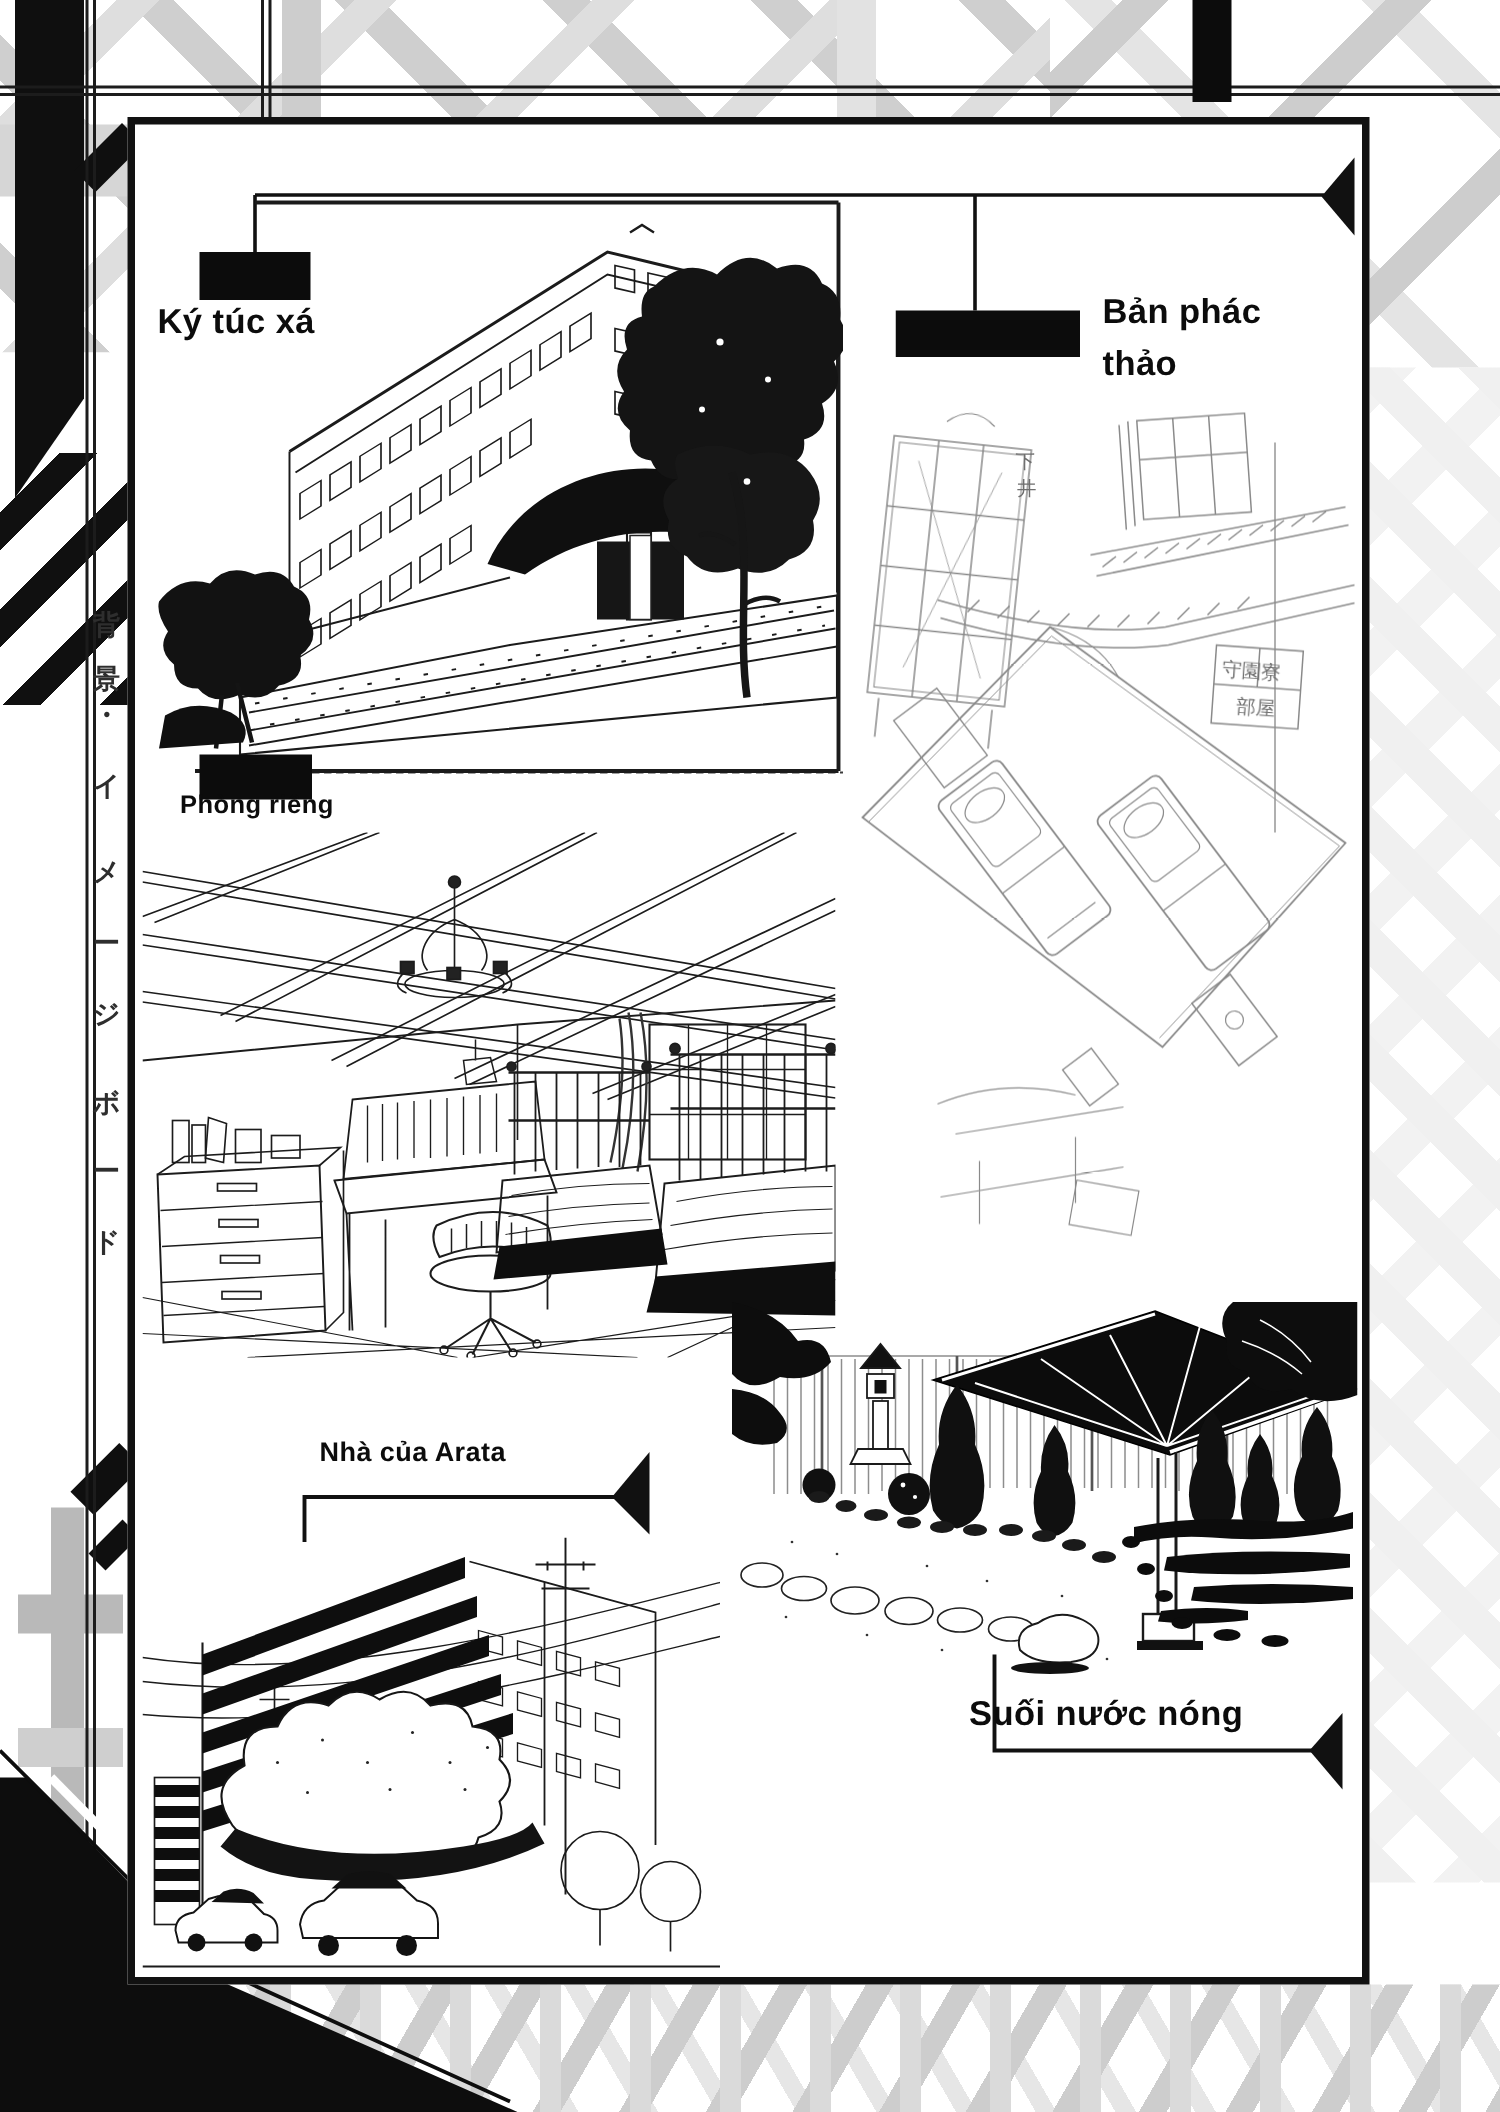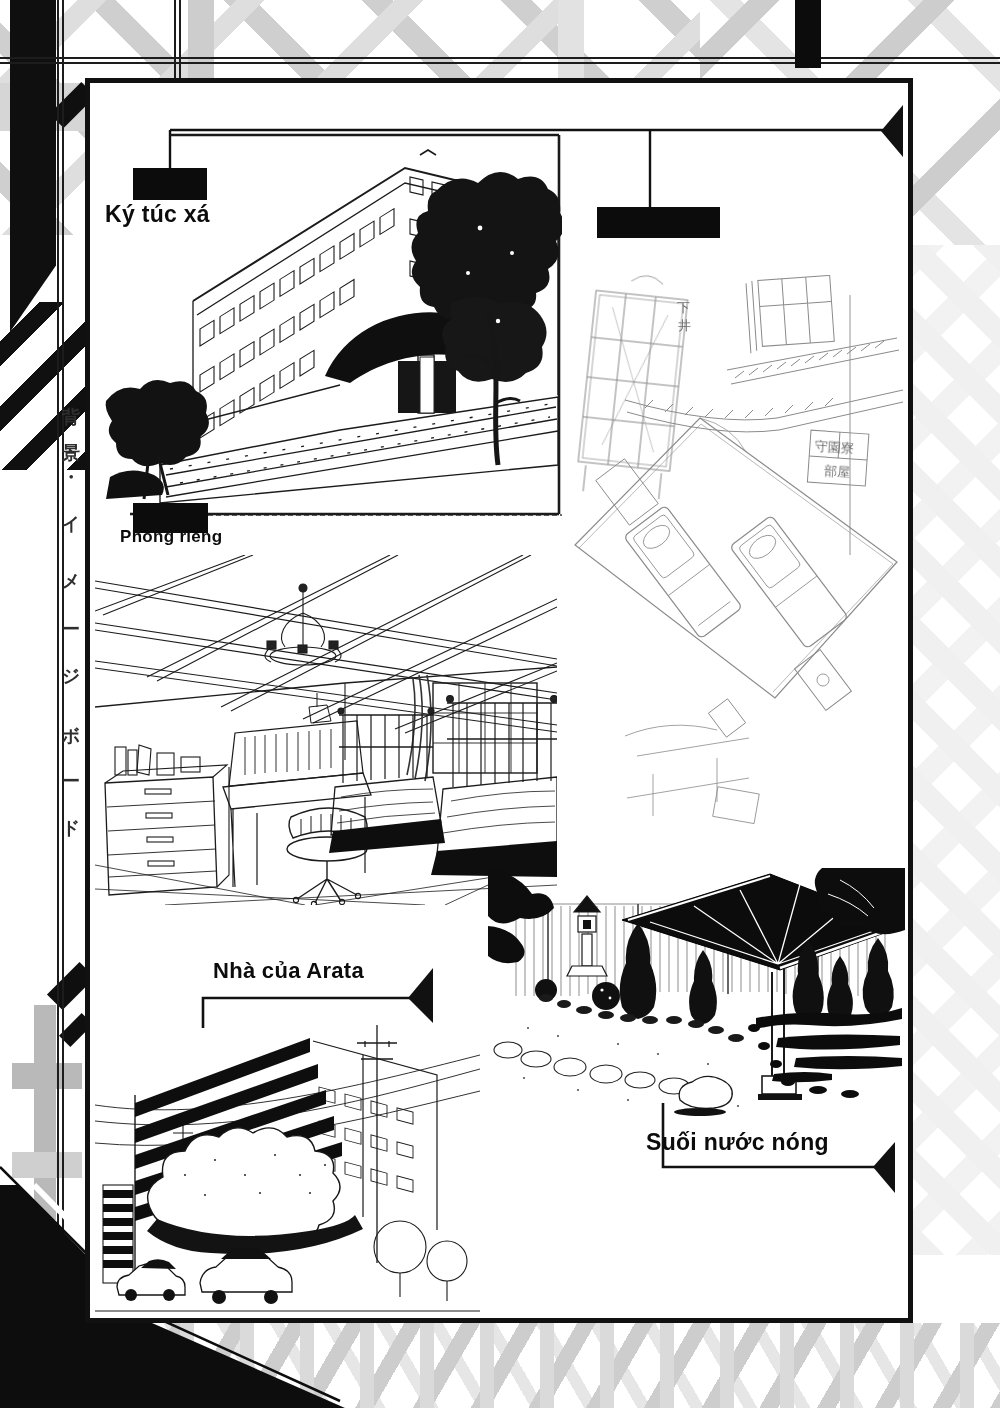--- a/index.html
+++ b/index.html
@@ -36,21 +36,21 @@
   .blk-par{background:#0f0f0f;transform:rotate(-45deg);}
   .gray-bar{background:#b9b9b9;}
   .thinline{background:#1c1c1c;}
   
   .frame{left:85px;top:78px;width:828px;height:1245px;border:5px solid #111;background:#fff;
          box-sizing:border-box;overflow:hidden;position:absolute;}
   .inner{position:absolute;left:0;top:0;width:818px;height:1235px;}
   .lblbox{position:absolute;background:#0c0c0c;}
   .cap{position:absolute;font-weight:bold;color:#0c0c0c;letter-spacing:.3px;line-height:1.2;}
   .cap-lg{font-size:23px;}
-  .cap-xl{font-size:22px;}
+  .cap-xl{font-size:18px;}
   .cap-sm{font-size:17px;}
   .cap-2l{font-size:23px;line-height:35px;}
   svg{display:block;}
   .jp-title{position:absolute;left:59px;top:392px;writing-mode:vertical-rl;
      font-size:18px;letter-spacing:37px;color:#2e2e2e;font-weight:bold;white-space:nowrap;}
 </style>
 </head>
 <body>
 
 <div class="page">
@@ -467,20 +467,24 @@
             <circle cx="250" cy="238" r="0.9"></circle>
             <circle cx="36" cy="210" r="0.9"></circle>
         </g>
       </svg>
 
       <div class="lblbox" style="left:43px;top:85px;width:74px;height:32px;"></div>
       <div class="lblbox" style="left:507px;top:124px;width:123px;height:31px;"></div>
       <div class="lblbox" style="left:43px;top:420px;width:75px;height:30px;"></div>
 
       <div class="cap cap-lg" style="left:15px;top:118px;width:135px;">Ký túc xá</div>
+      <div class="cap cap-2l" style="left:645px;top:107px;width:130px;">
+        <span style="display:block">Bản phác</span>
+        <span style="display:block">thảo</span>
+      </div>
       <div class="cap cap-sm" style="left:30px;top:444px;width:105px;">Phòng riêng</div>
       <div class="cap cap-xl" style="left:123px;top:875px;width:200px;">Nhà của Arata</div>
       <div class="cap cap-lg" style="left:556px;top:1046px;width:190px;">Suối nước nóng</div>
 
     </div>
   </div>
 
 </div>
 
 </body></html>

